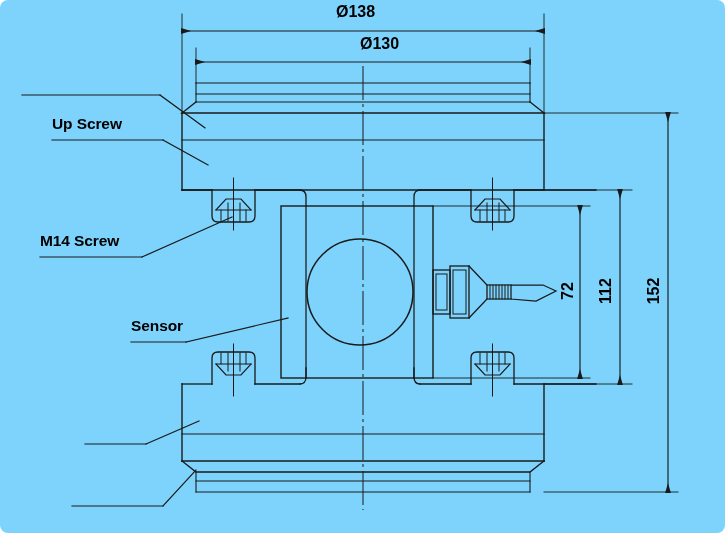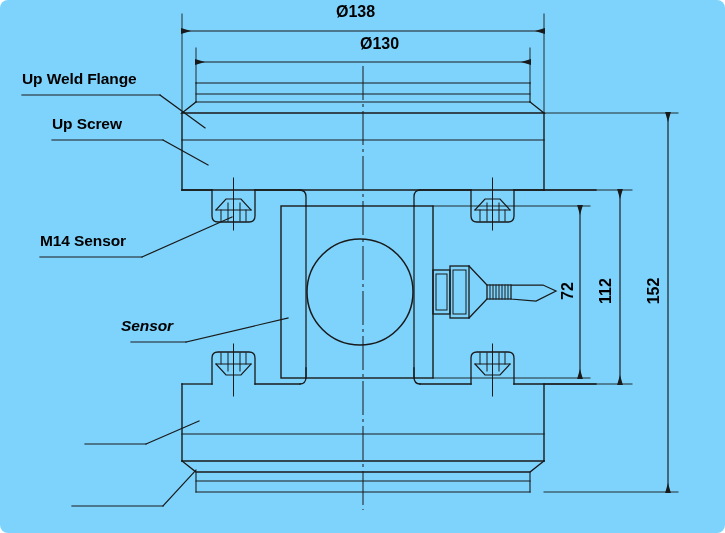--- a/index.html
+++ b/index.html
@@ -258,23 +258,22 @@
   <div class="dim" style="left:336px; top:3px;">Ø138</div>
 
   <div class="dim" style="left:352px; top:35px;margin-left:8px;">Ø130</div>
 
   <div class="dim dim-vert" style="left:552px; top:282px; width:32px; text-align:center;">72</div>
 
   <div class="dim dim-vert" style="left:588px; top:282px; width:36px; text-align:center;">112</div>
 
   <div class="dim dim-vert" style="left:636px; top:282px; width:36px; text-align:center;">152</div>
 
-  <div class="lbl" style="left:22px; top:70px;">Up Weld Flange</div>
 
   <div class="lbl" style="left:52px; top:115px;">Up Screw</div>
 
-  <div class="lbl" style="left:40px; top:232px;">M14 Sensor</div>
-
-  <div class="lbl" style="left:121px; top:317px;font-style:italic;">Sensor</div>
+  <div class="lbl" style="left:40px; top:232px;">M14 Screw</div>
+
+  <div class="lbl" style="left:131px; top:317px;">Sensor</div>
 
 
 
 </div>
 
 </body></html>

